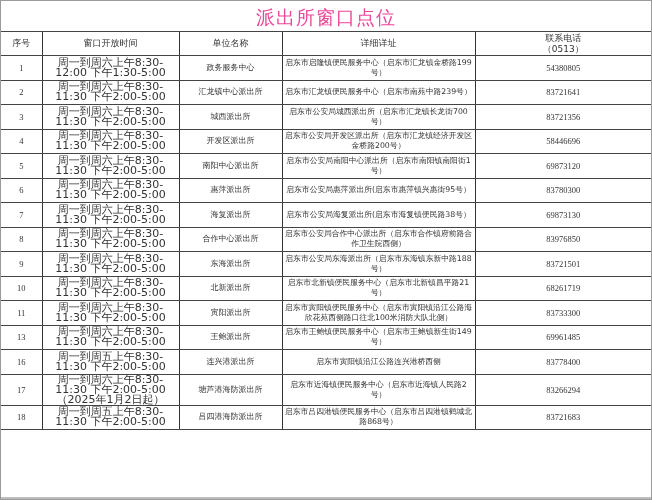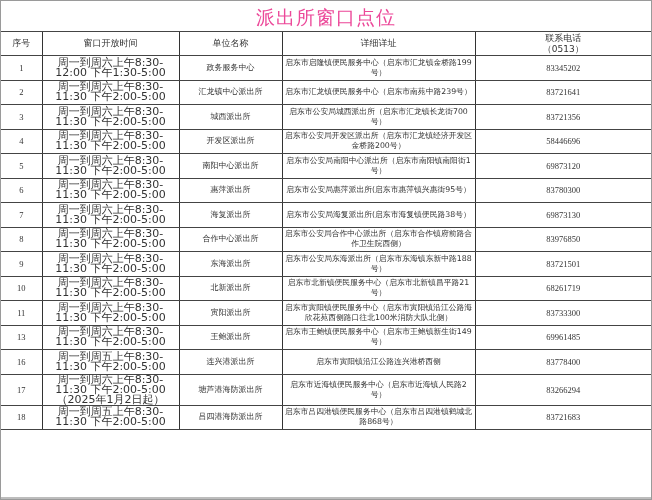--- a/index.html
+++ b/index.html
@@ -107,21 +107,21 @@
       </tr>
     </thead>
     <tbody id="rows">
         <tr>
           <td class="seq">1</td>
           <td class="hours">
             <span class="line">周一到周六上午8:30-12:00  下午1:30-5:00</span>
           </td>
           <td class="unit">政务服务中心</td>
           <td class="addr">启东市启隆镇便民服务中心（启东市汇龙镇金桥路199号）</td>
-          <td class="phone">83345202</td>
+          <td class="phone">54380805</td>
         </tr>
         <tr>
           <td class="seq">2</td>
           <td class="hours">
             <span class="line">周一到周六上午8:30-11:30  下午2:00-5:00</span>
           </td>
           <td class="unit">汇龙镇中心派出所</td>
           <td class="addr">启东市汇龙镇便民服务中心（启东市南苑中路239号）</td>
           <td class="phone">83721641</td>
         </tr>

